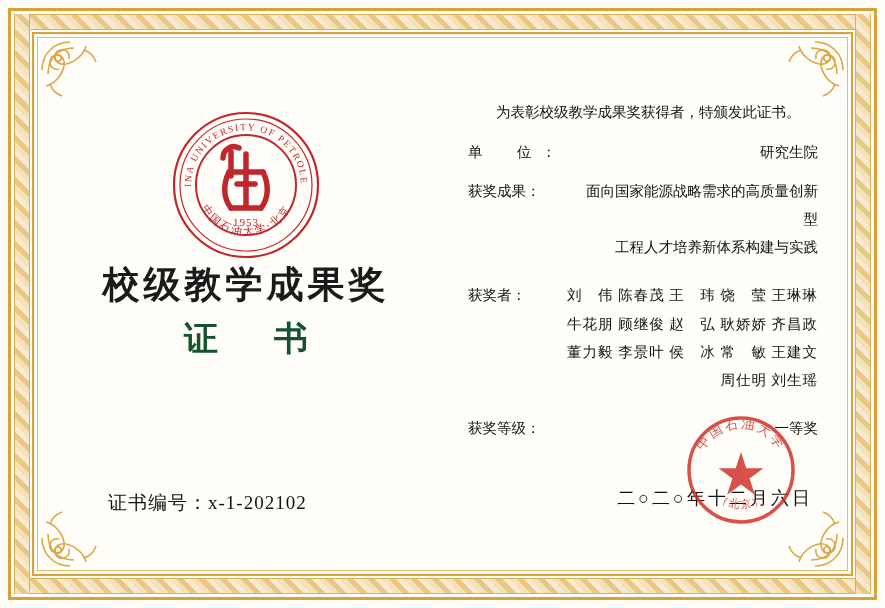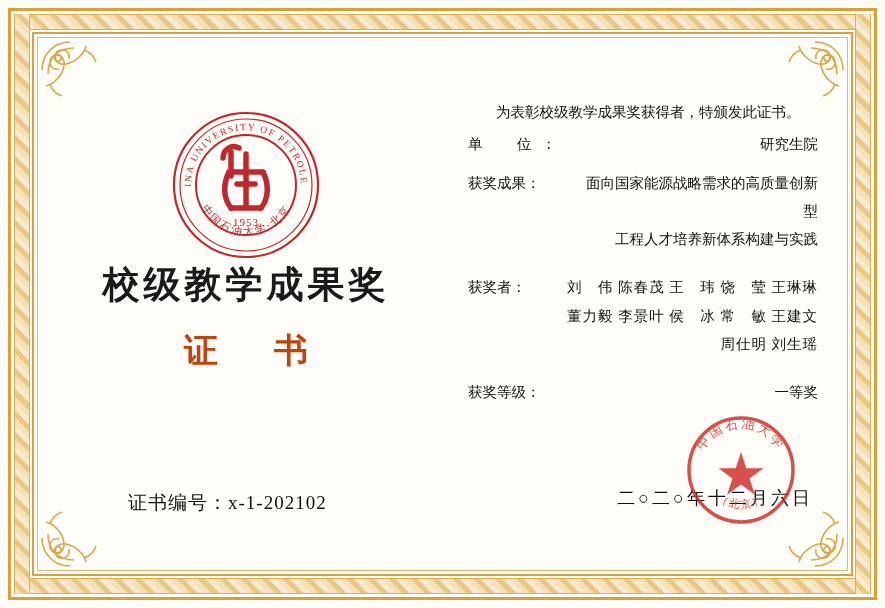--- a/index.html
+++ b/index.html
@@ -91,32 +91,32 @@
   }
 
   .award-title {
     font-size: 37px;
     font-weight: bold;
     letter-spacing: 4px;
     color: #1a1a1a;
     font-family: "DejaVu Serif", "Liberation Serif", serif;
   }
   .award-subtitle {
-    margin-top: 18px;
+    margin-top: 6px;
     font-size: 34px;
     font-weight: bold;
     letter-spacing: 22px;
     text-indent: 22px;
-    color: #c2410c;
+    color: #14532d;
     font-family: "DejaVu Serif", "Liberation Serif", serif;
   }
 
   .cert-number {
     position: absolute;
-    left: 128px;
+    left: 108px;
     bottom: 92px;
     font-size: 19px;
     color: #111;
     letter-spacing: 1px;
   }
 
   
   .right-col {
     position: absolute;
     left: 468px;
@@ -124,21 +124,21 @@
     width: 350px;
     font-size: 14.5px;
     color: #111;
     line-height: 1.95;
   }
 
   .intro {
     text-indent: 28px;
     font-size: 14.5px;
     line-height: 1.95;
-    margin-bottom: 4px;
+    margin-bottom: 12px;
   }
 
   .field {
     display: flex;
     align-items: flex-start;
     margin-bottom: 10px;
     gap: 37px;
   }
   .field-label {
     flex: 0 0 auto;
@@ -300,20 +300,21 @@
         <div>工程人才培养新体系构建与实践</div>
       </span>
     </div>
 
     <div class="spacer-block"></div>
 
     <div class="field">
       <span class="field-label">获奖者：</span>
       <span class="field-value winners-lines">
         <div>刘　伟 陈春茂 王　玮 饶　莹 王琳琳</div>
+        <div>牛花朋 顾继俊 赵　弘 耿娇娇 齐昌政</div>
         <div>董力毅 李景叶 侯　冰 常　敏 王建文</div>
         <div>周仕明 刘生瑶</div>
       </span>
     </div>
 
     <div class="spacer-block"></div>
 
     <div class="field">
       <span class="field-label">获奖等级：</span>
       <span class="field-value">一等奖</span>

